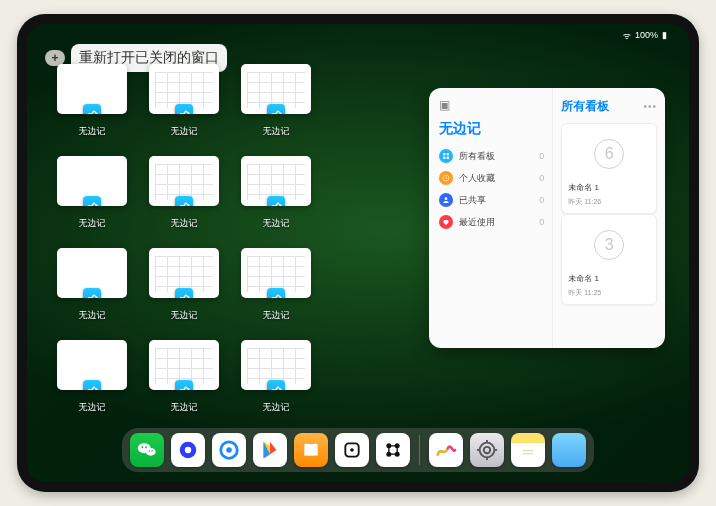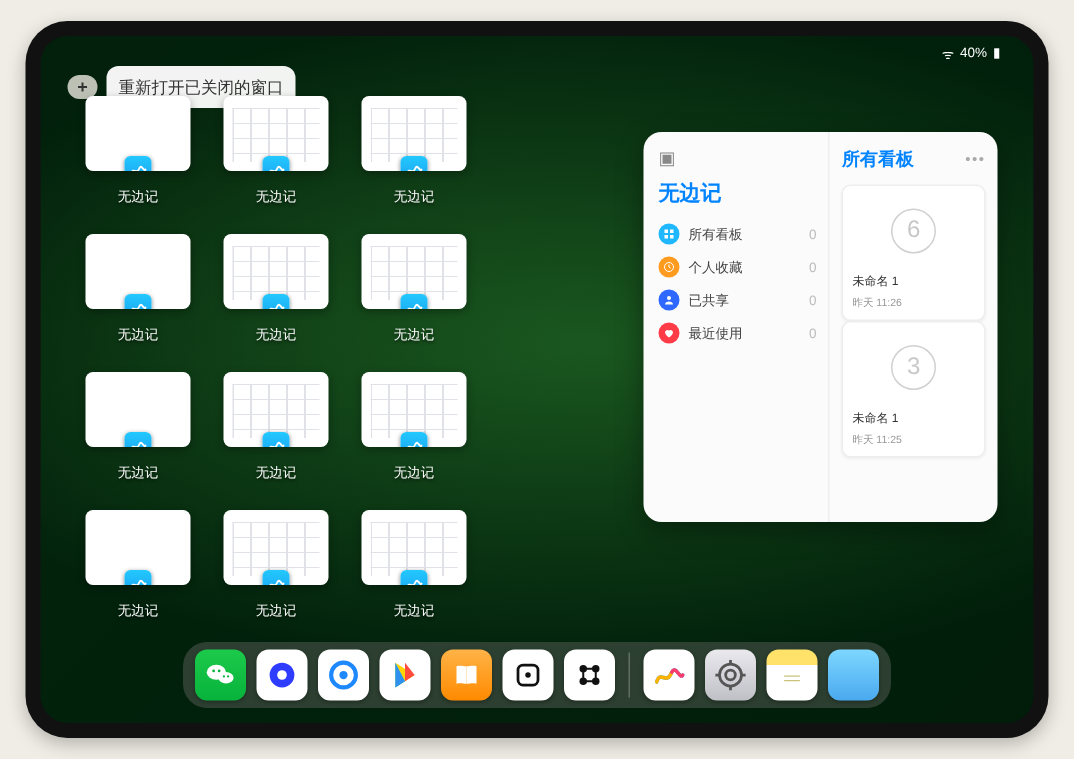--- a/index.html
+++ b/index.html
@@ -39,21 +39,21 @@
   .plus-btn {
     width: 20px; height: 16px; border-radius: 8px;
     background: rgba(210,210,200,.9);
     color: #333; font-size: 12px; font-weight: bold;
     display: flex; align-items: center; justify-content: center;
     cursor: pointer;
   }
   .reopen-btn {
     height: 28px; padding: 0 8px; border-radius: 8px;
     background: rgba(255,255,255,.95);
-    color: #333; font-size: 11px;
+    color: #333; font-size: 14px;
     display: flex; align-items: center;
     cursor: pointer;
   }
   
   .thumbs {
     position: absolute; top: 40px; left: 30px;
     display: grid; grid-template-columns: repeat(4, 70px);
     gap: 18px 22px;
   }
   .thumb { display: flex; flex-direction: column; align-items: center; gap: 3px; cursor: pointer; }
@@ -161,21 +161,21 @@
   .di-multi > div { background: rgba(255,255,255,.8); border-radius:3px; }
 </style>
 </head>
 <body>
 
 <div class="ipad">
   <div class="screen">
 
     <div class="status">
       <span>ᯤ</span>
-      <span>40%</span>
+      <span>100%</span>
       <span>▮</span>
     </div>
 
     <div class="pill">
       <div class="plus-btn">+</div>
       <div class="reopen-btn">重新打开已关闭的窗口</div>
     </div>
 
     <div class="thumbs" id="thumbs">
         <div class="thumb">

